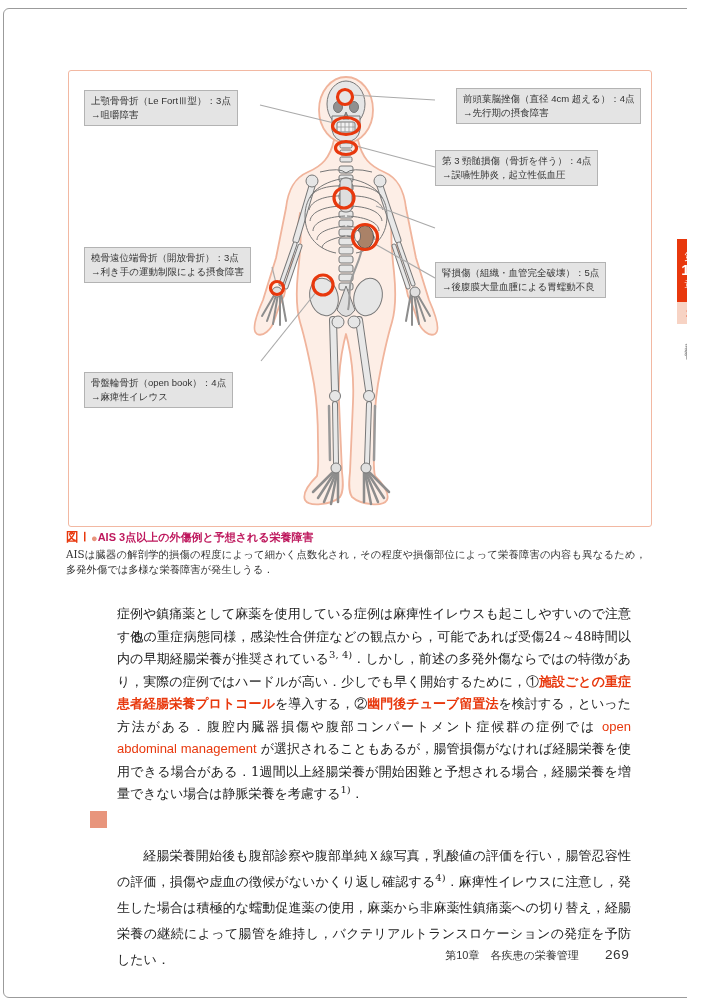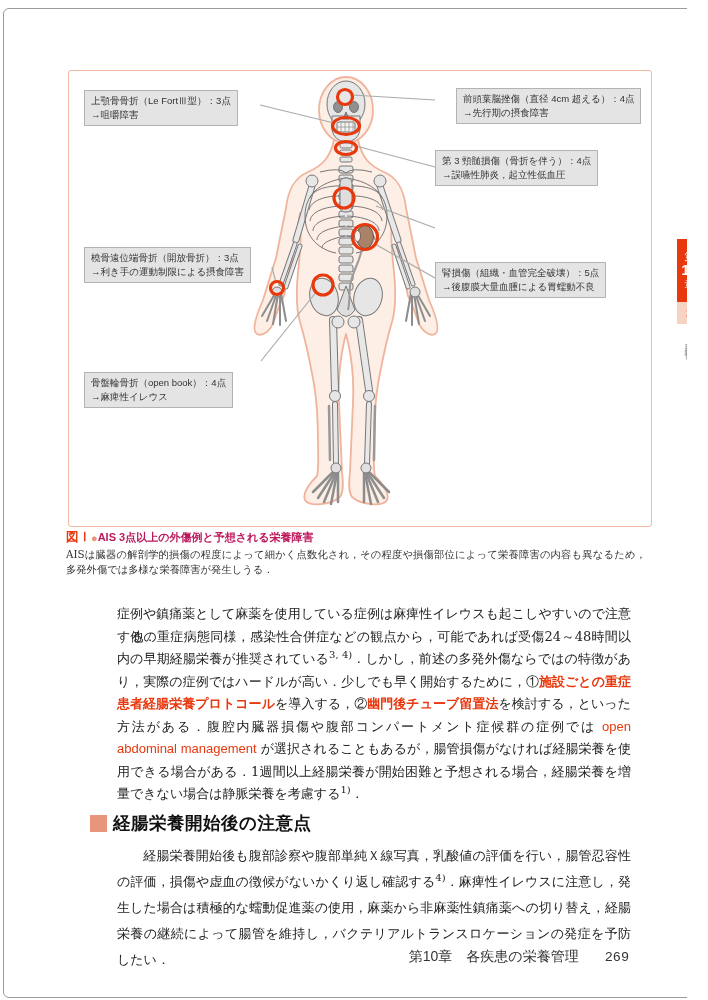--- a/index.html
+++ b/index.html
@@ -28,21 +28,21 @@
             color:#222;text-align:justify;font-family:"DejaVu Serif",serif;}
   .bodytext sup{font-size:10px;line-height:0;}
   .red-bold{color:#e8380d;font-weight:bold;font-family:"Liberation Sans",sans-serif;}
   .red-en{color:#e8380d;font-family:"Liberation Sans",sans-serif;}
   .section-heading{position:absolute;left:90px;top:811px;display:flex;align-items:center;gap:6px;}
   .heading-square{width:17px;height:17px;background:#e8957c;}
   .heading-text{font-size:17.5px;font-weight:bold;color:#111;letter-spacing:0.5px;}
   .para2{line-height:26px;}
   
   .footer{position:absolute;right:58px;top:948px;display:flex;align-items:baseline;gap:26px;}
-  .footer-chapter{font-size:14px;color:#333;margin-left:18px;}
+  .footer-chapter{font-size:11px;color:#333;margin-left:18px;}
   .footer-page{font-size:13.5px;color:#333;font-family:Liberation Mono, monospace;}
   
   .tab-red{position:absolute;left:677px;top:239px;width:25px;height:63px;background:#e8380d;
            display:flex;flex-direction:column;align-items:center;justify-content:center;
            color:#fff;line-height:1.1;}
   .tab-red .small{font-size:10px;}
   .tab-red .num{font-size:15px;font-weight:bold;}
   .tab-pink{position:absolute;left:677px;top:302px;width:25px;height:22px;background:#f7d3c4;
             display:flex;align-items:center;justify-content:center;
             color:#e8380d;font-size:13px;font-weight:bold;}
@@ -297,21 +297,20 @@
   <div class="caption-note">AISは臓器の解剖学的損傷の程度によって細かく点数化され，その程度や損傷部位によって栄養障害の内容も異なるため，多発外傷では多様な栄養障害が発生しうる．</div>
 
   <div class="bodytext" style="top:603px;">症例や鎮痛薬として麻薬を使用している症例は麻痺性イレウスも起こしやすいので注意する．</div>
 
   <div class="bodytext" style="top:625.5px;">
     <span>　他の重症病態同様，感染性合併症などの観点から，可能であれば受傷24～48時間以内の早期経腸栄養が推奨されている</span><sup>3, 4)</sup><span>．しかし，前述の多発外傷ならではの特徴があり，実際の症例ではハードルが高い．少しでも早く開始するために，①</span><span class="red-bold">施設ごとの重症患者経腸栄養プロトコール</span><span>を導入する，②</span><span class="red-bold">幽門後チューブ留置法</span><span>を検討する，といった方法がある．腹腔内臓器損傷や腹部コンパートメント症候群の症例では </span><span class="red-en">open abdominal management</span><span> が選択されることもあるが，腸管損傷がなければ経腸栄養を使用できる場合がある．1週間以上経腸栄養が開始困難と予想される場合，経腸栄養を増量できない場合は静脈栄養を考慮する</span><sup>1)</sup><span>．</span>
   </div>
 
   <div class="section-heading">
     <span class="heading-square"></span>
-    <span class="heading-text">経腸栄養開始後の注意点</span>
   </div>
 
   <div class="bodytext para2" style="top:843px;">
     <span>　　経腸栄養開始後も腹部診察や腹部単純Ｘ線写真，乳酸値の評価を行い，腸管忍容性の評価，損傷や虚血の徴候がないかくり返し確認する</span><sup>4)</sup><span>．麻痺性イレウスに注意し，発生した場合は積極的な蠕動促進薬の使用，麻薬から非麻薬性鎮痛薬への切り替え，経腸栄養の継続によって腸管を維持し，バクテリアルトランスロケーションの発症を予防したい．</span>
   </div>
 
   <div class="footer">
     <span class="footer-chapter">第10章　各疾患の栄養管理</span>
     <span class="footer-page">269</span>
   </div>

